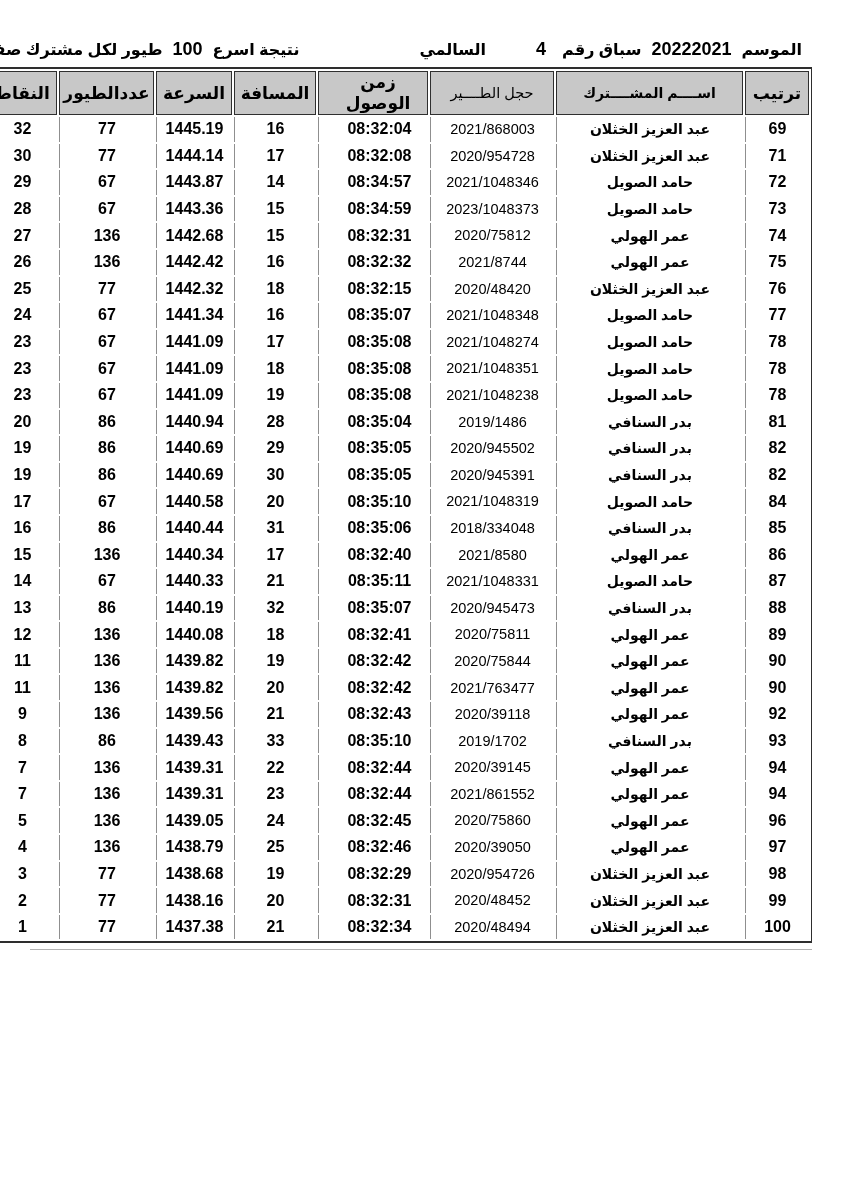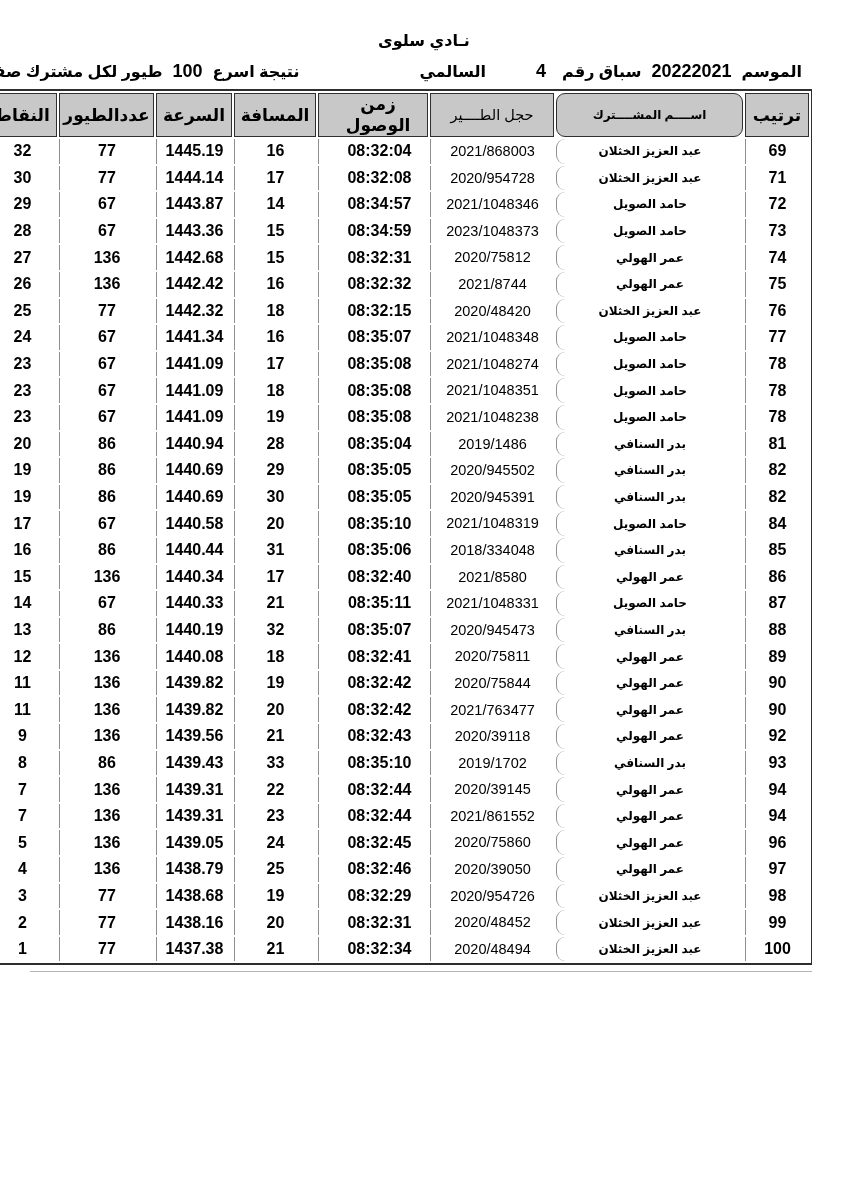--- a/index.html
+++ b/index.html
@@ -65,39 +65,38 @@
     text-align:center;
     vertical-align:middle;
     font-size:16px;
     font-weight:700;
     line-height:1;
     overflow:hidden;
     white-space:nowrap;
   }
   
   .col-rank{width:58px;}
-  .col-name{width:181px;font-size:12px;border-radius:9px;}
+  .col-name{width:181px;font-size:14px;}
   .col-ring{width:118px;font-size:14.5px;font-weight:400;direction:ltr;margin-top:26px;}
   .col-arrival{width:94px;direction:ltr;padding-left:12px;}
   .col-distance{width:76px;}
   .col-speed{width:70px;margin-top:20px;}
   .col-birds{width:89px;margin-top:24px;}
   .col-points{width:64px;}
   .footer-rule{
     margin:6px 36px 0 30px;
     border-top:1px solid #b3b3b3;
     height:0;
   }
 </style>
 </head>
 <body>
 
 <div class="page">
 
-  <div class="club-title">نـادي سلوى</div>
 
   <div class="subheader">
     <span>الموسم</span>
     <span class="num">20222021</span>
     <span>سباق رقم</span>
     <span class="num sp-race-num">4</span>
     <span class="sp-race-name">السالمي</span>
     <span>نتيجة اسرع</span>
     <span class="num sp-count">100</span>
     <span>طيور لكل مشترك صفحة</span>

